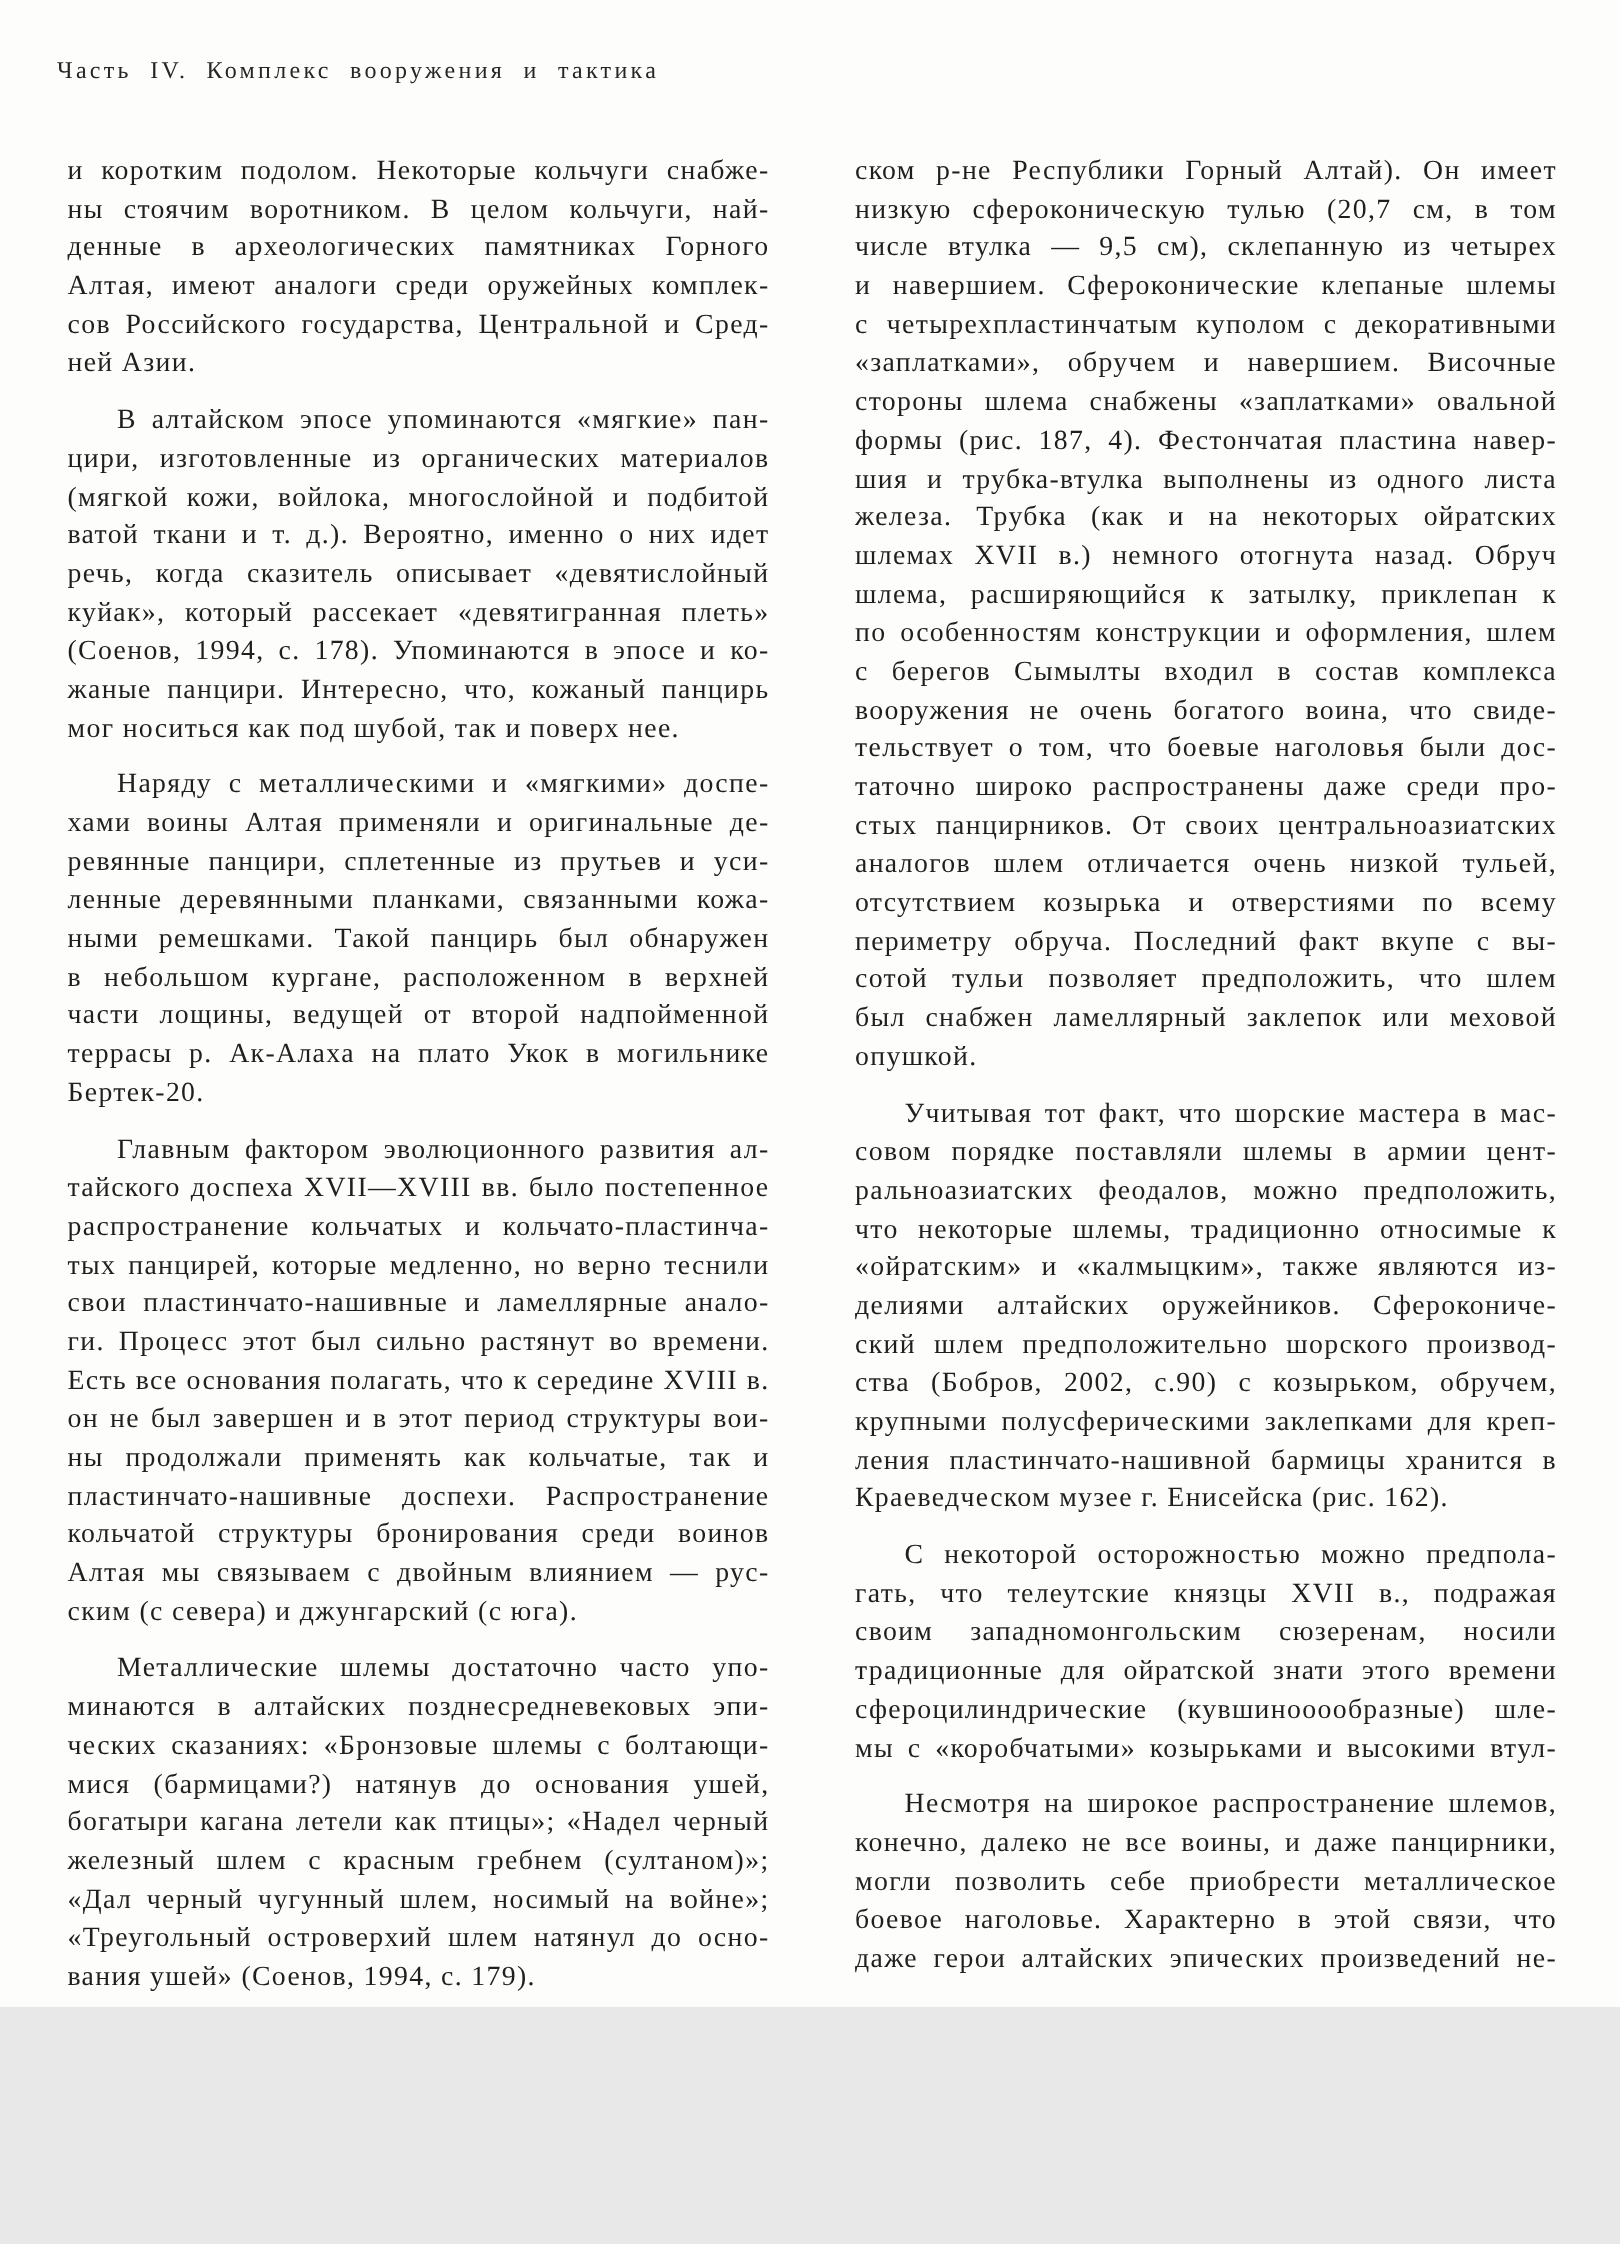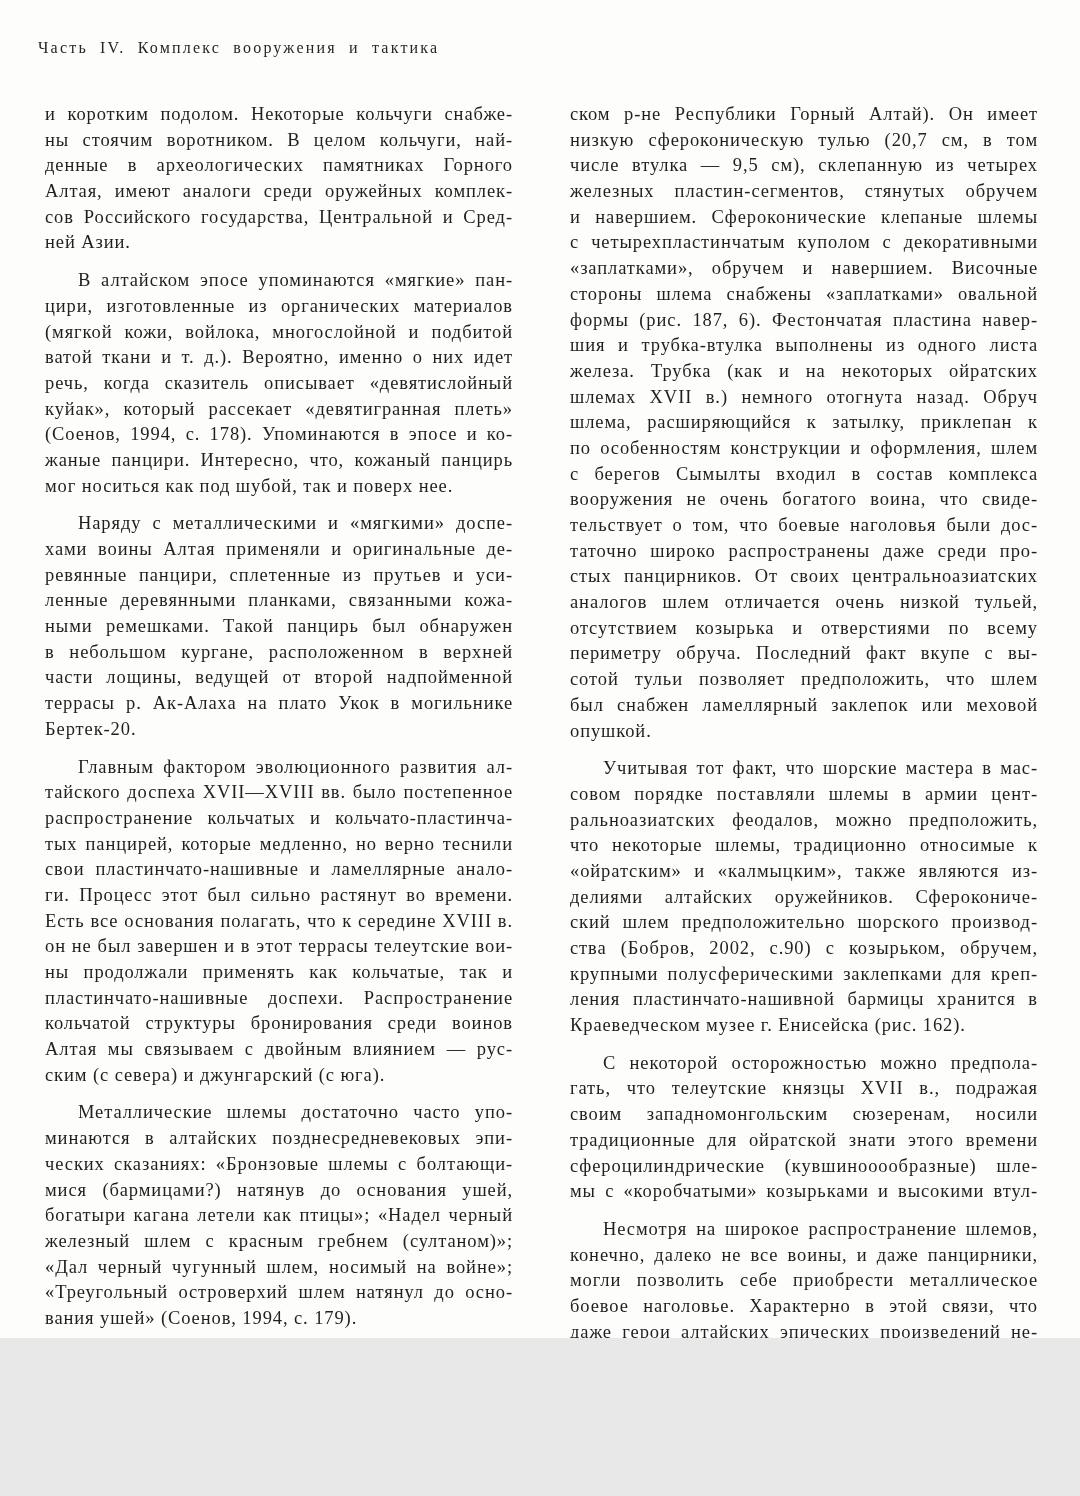--- a/index.html
+++ b/index.html
@@ -108,21 +108,21 @@
           <div class="line end">Бертек-20.</div>
         </div>
         <div class="para">
           <div class="line indent">Главным фактором эволюционного развития ал-</div>
           <div class="line">тайского доспеха XVII—XVIII вв. было постепенное</div>
           <div class="line">распространение кольчатых и кольчато-пластинча-</div>
           <div class="line">тых панцирей, которые медленно, но верно теснили</div>
           <div class="line">свои пластинчато-нашивные и ламеллярные анало-</div>
           <div class="line">ги. Процесс этот был сильно растянут во времени.</div>
           <div class="line">Есть все основания полагать, что к середине XVIII в.</div>
-          <div class="line">он не был завершен и в этот террасы телеутские вои-</div>
+          <div class="line">он не был завершен и в этот период структуры вои-</div>
           <div class="line">ны продолжали применять как кольчатые, так и</div>
           <div class="line">пластинчато-нашивные доспехи. Распространение</div>
           <div class="line">кольчатой структуры бронирования среди воинов</div>
           <div class="line">Алтая мы связываем с двойным влиянием — рус-</div>
           <div class="line end">ским (с севера) и джунгарский (с юга).</div>
         </div>
         <div class="para">
           <div class="line indent">Металлические шлемы достаточно часто упо-</div>
           <div class="line">минаются в алтайских позднесредневековых эпи-</div>
           <div class="line">ческих сказаниях: «Бронзовые шлемы с болтающи-</div>
@@ -136,26 +136,25 @@
         <div class="para">
           <div class="line">но местного производства был обнаружен в устье</div>
           <div class="line">р. Сымылты (правый приток Катуни в Онгудай-</div>
         </div>
       </div>
     <div class="col">
         <div class="para">
           <div class="line">ском р-не Республики Горный Алтай). Он имеет</div>
           <div class="line">низкую сфероконическую тулью (20,7 см, в том</div>
           <div class="line">числе втулка — 9,5 см), склепанную из четырех</div>
-          <div class="line">железных пластин-сегментов, стянутых обручем</div>
           <div class="line">и навершием. Сфероконические клепаные шлемы</div>
           <div class="line">с четырехпластинчатым куполом с декоративными</div>
           <div class="line">«заплатками», обручем и навершием. Височные</div>
           <div class="line">стороны шлема снабжены «заплатками» овальной</div>
-          <div class="line">формы (рис. 187, 6). Фестончатая пластина навер-</div>
+          <div class="line">формы (рис. 187, 4). Фестончатая пластина навер-</div>
           <div class="line">шия и трубка-втулка выполнены из одного листа</div>
           <div class="line">железа. Трубка (как и на некоторых ойратских</div>
           <div class="line">шлемах XVII в.) немного отогнута назад. Обруч</div>
           <div class="line">шлема, расширяющийся к затылку, приклепан к</div>
           <div class="line">по особенностям конструкции и оформления, шлем</div>
           <div class="line">с берегов Сымылты входил в состав комплекса</div>
           <div class="line">вооружения не очень богатого воина, что свиде-</div>
           <div class="line">тельствует о том, что боевые наголовья были дос-</div>
           <div class="line">таточно широко распространены даже среди про-</div>
           <div class="line">стых панцирников. От своих центральноазиатских</div>

